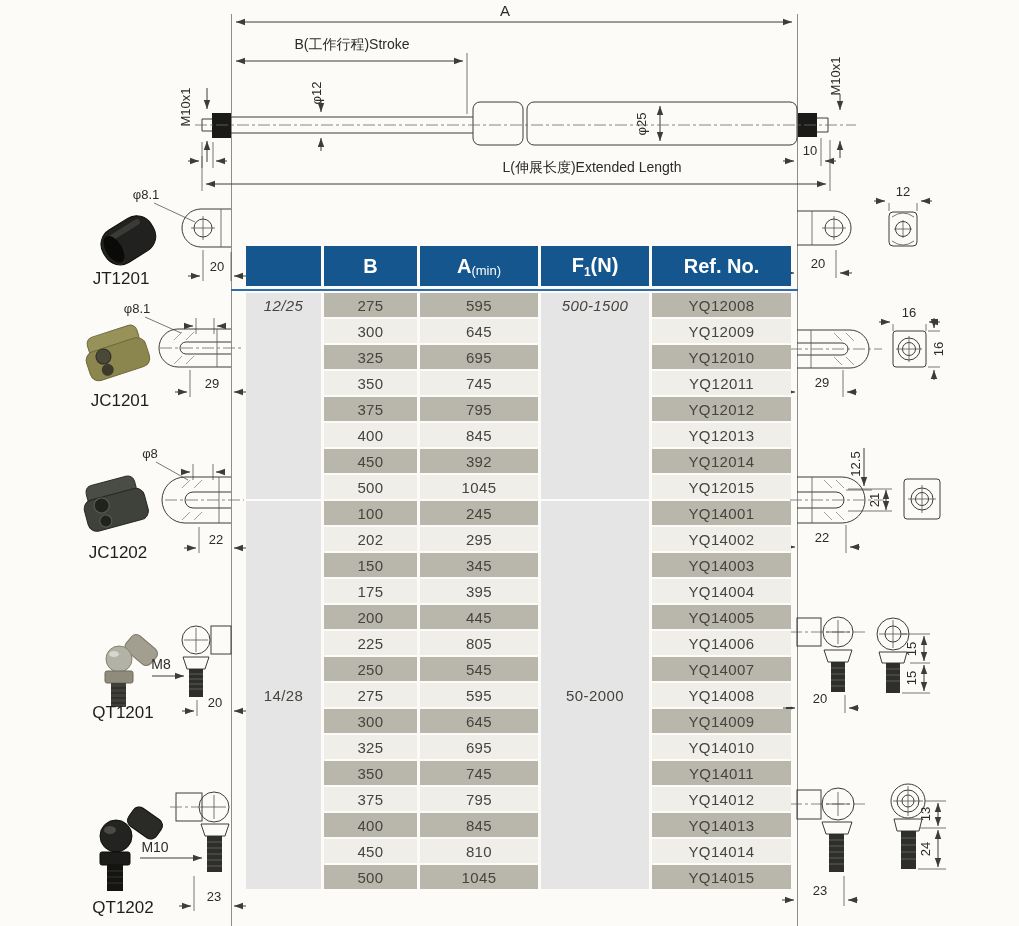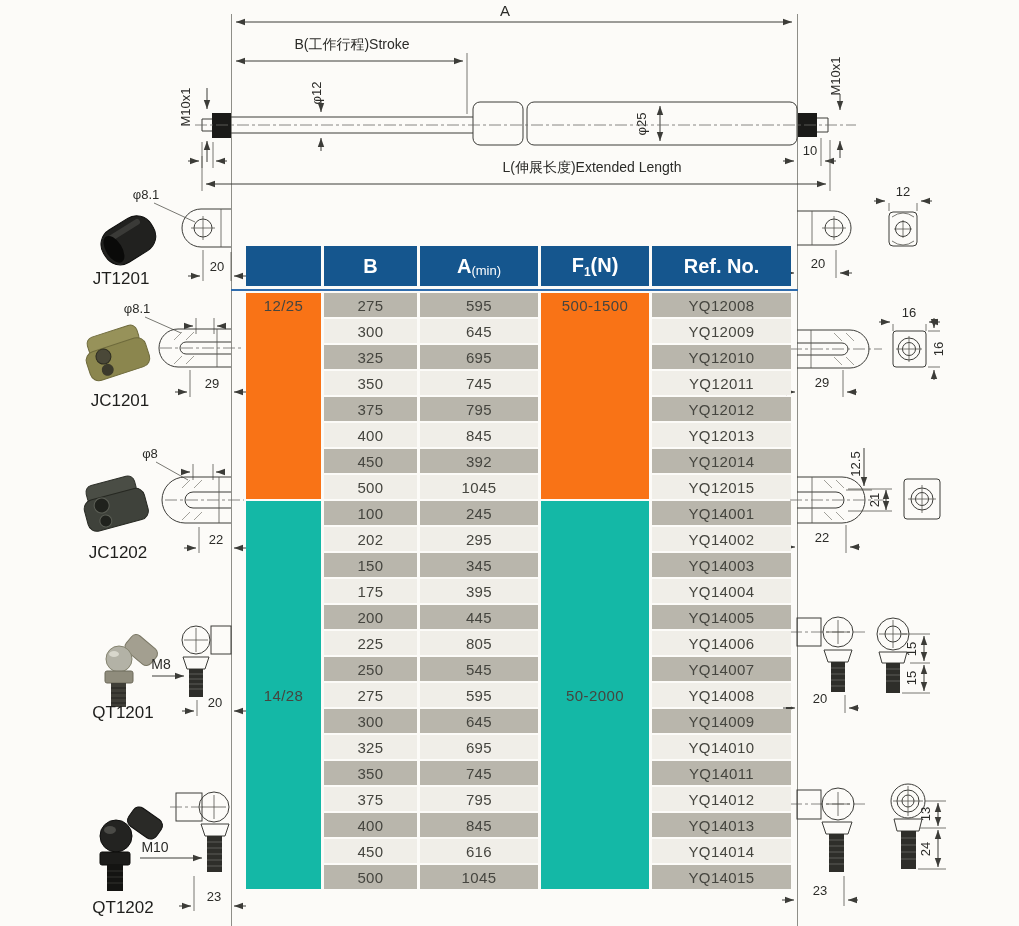--- a/index.html
+++ b/index.html
@@ -20,22 +20,22 @@
   
   table.spec{position:absolute;left:243px;top:244px;border-collapse:separate;border-spacing:3px 2px;
              table-layout:fixed;width:551px;}
   table.spec th{background:#15568e;color:#fff;height:40px;font-weight:bold;font-size:20px;
                 border-bottom:5px solid transparent;background-clip:padding-box;padding:0;}
   table.spec th .sub{font-size:13px;font-weight:normal;vertical-align:-2px;}
   table.spec th .fsub{font-size:12px;font-weight:bold;vertical-align:-4px;}
   table.spec td{height:24px;text-align:center;font-size:15px;color:#45453f;letter-spacing:.4px;padding:0;}
   .shade{background:#b9b6ac;}
   .light{background:#f0eee8;}
-  .block0{background:#f97316;vertical-align:top;padding-top:4px !important;}
-  .block1{background:#14b8a6;vertical-align:middle;}
+  .block0{background:#e5e5e5;vertical-align:top;padding-top:4px !important;font-style:italic;}
+  .block1{background:#e5e5e5;vertical-align:middle;}
   col.w1{width:75px;} col.w2{width:93px;} col.w3{width:118px;} col.w4{width:108px;} col.w5{width:139px;}
 </style>
 </head>
 <body>
 
 <div class="canvas">
 
   <div class="vline" style="left:231px;"></div>
   <div class="vline" style="left:797px;"></div>
   <div class="blue-rule"></div>
@@ -532,21 +532,21 @@
           <td class="light">795</td>
           <td class="light">YQ14012</td>
         </tr>
         <tr>
           <td class="shade">400</td>
           <td class="shade">845</td>
           <td class="shade">YQ14013</td>
         </tr>
         <tr>
           <td class="light">450</td>
-          <td class="light">616</td>
+          <td class="light">810</td>
           <td class="light">YQ14014</td>
         </tr>
         <tr>
           <td class="shade">500</td>
           <td class="shade">1045</td>
           <td class="shade">YQ14015</td>
         </tr>
       </tbody>
   </table>
 

